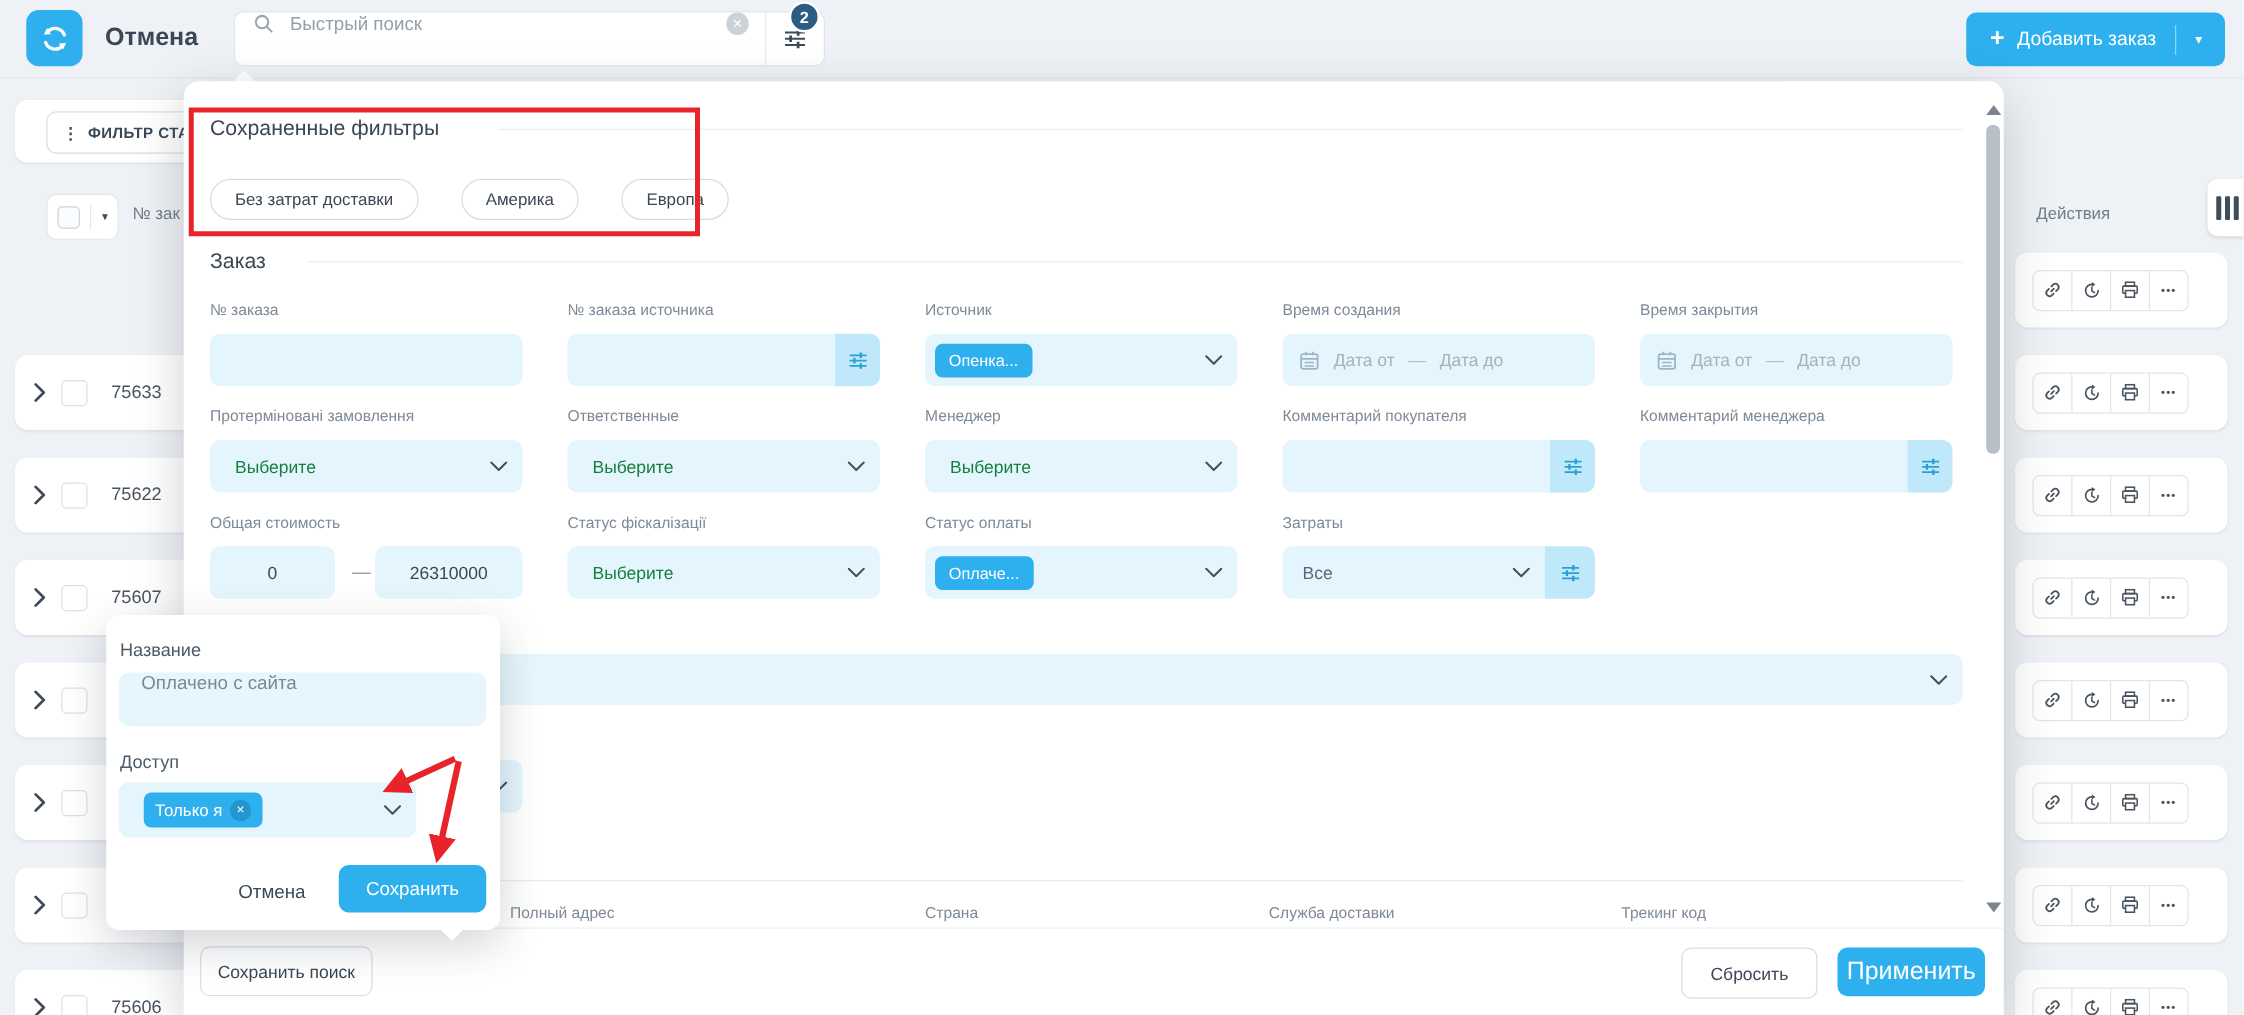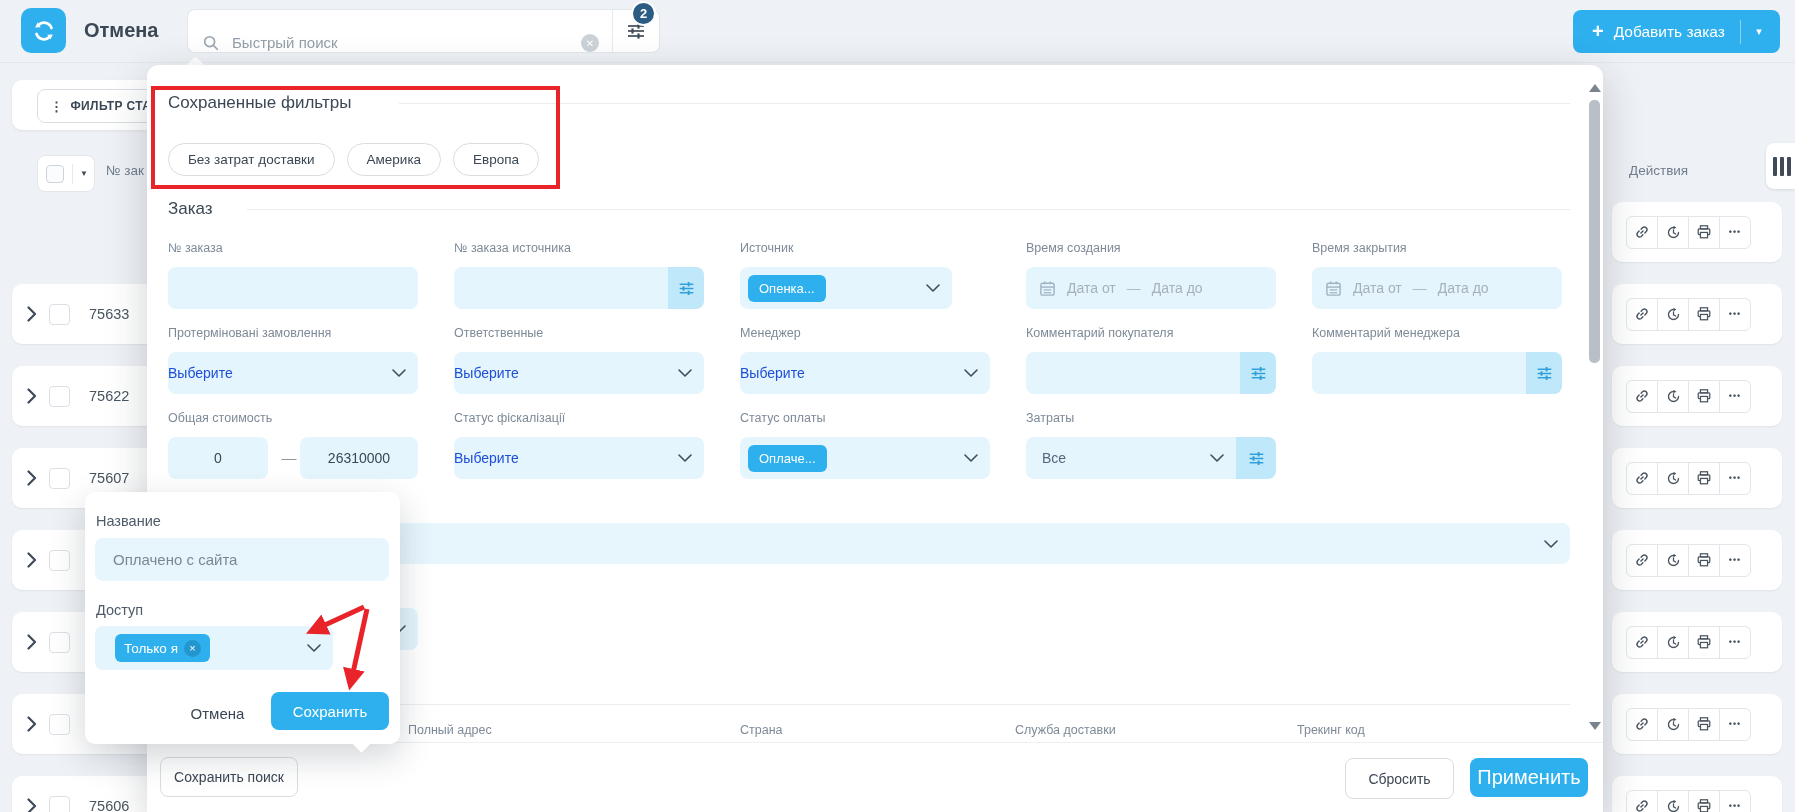--- a/index.html
+++ b/index.html
@@ -5,21 +5,21 @@
   html,body{margin:0;padding:0}
   .app{position:relative;width:1795px;height:812px;background:#eef1f5;overflow:hidden;
        font-family:"Liberation Sans",sans-serif;color:#3b4754;-webkit-font-smoothing:antialiased}
 
   
   .hdr-line{position:absolute;left:0;top:62px;width:100%;height:1px;background:#e4e8ec;z-index:1}
   .logo{position:absolute;left:21px;top:8px;width:45px;height:45px;border-radius:10px;
         background:var(--primary,#2eb0ee);display:flex;align-items:center;justify-content:center;color:#fff;z-index:2}
   .page-title{position:absolute;left:84px;top:19px;font-size:20px;font-weight:bold;z-index:2}
   .search-wrap{position:absolute;left:187px;top:9px;width:473px;height:44px;background:#fff;
-        border:1px solid #e2e6ea;border-radius:8px;display:flex;align-items:flex-end;z-index:2;box-sizing:border-box}
+        border:1px solid #e2e6ea;border-radius:8px;display:flex;align-items:flex-start;z-index:2;box-sizing:border-box}
   .search-ic{margin-left:14px;color:#9aa5b0;display:flex}
   .search-input{flex:1;border:none;outline:none;background:transparent;font-size:15px;color:#93a0ac;
         margin-left:10px;font-family:"Liberation Sans",sans-serif}
   .clear-btn{width:18px;height:18px;border-radius:50%;background:#ccd2d8;color:#fff;font-size:10px;
         display:flex;align-items:center;justify-content:center;margin-right:13px;cursor:pointer}
   .filter-btn{width:46px;height:100%;border-left:1px solid #e8ebee;display:flex;align-items:center;
         justify-content:center;color:#3f4b58;cursor:pointer}
   .badge{position:absolute;left:631px;top:1px;width:25px;height:25px;border-radius:50%;background:var(--badge,#2b5c84);
         border:2px solid #fff;color:#fff;font-size:13px;font-weight:bold;display:flex;align-items:center;
         justify-content:center;z-index:5;box-sizing:border-box}
@@ -60,27 +60,27 @@
   .act-cell:first-child{border-left:none}
   .act-more{font-size:9px;font-weight:bold;letter-spacing:1px}
 
   
   .panel{position:absolute;left:147px;top:65px;width:1456px;height:747px;background:#fff;
         border-radius:12px 12px 0 0;box-shadow:0 12px 40px rgba(35,45,60,.22);z-index:3}
   .panel-caret{position:absolute;left:189px;top:59px;width:13px;height:13px;background:#fff;
         transform:rotate(45deg);border-radius:2px;z-index:3}
   .sec-title{position:absolute;font-size:17px;color:#3b4754}
   .sec-line{position:absolute;height:1px;background:#eaedf0}
-  .chips-row{position:absolute;left:21px;top:78px;display:flex;gap:12px}
+  .chips-row{position:absolute;left:21px;top:78px;display:flex;gap:34px}
   .sv-chip{height:31px;border:1px solid #d8dde2;border-radius:17px;padding:0 19px;font-size:13.5px;
         display:flex;align-items:center;color:#3b4754;background:#fff;cursor:pointer}
   .flabel{position:absolute;font-size:12.5px;color:#7e8a97;white-space:nowrap}
   .fld{position:absolute;height:42px;border-radius:8px;background:#e4f5fd;display:flex;align-items:center;
         box-sizing:border-box;cursor:pointer}
-  .ph{color:#1d4ed8;font-size:14px;margin-left:0}
+  .ph{color:#15803d;font-size:14px;margin-left:20px}
   .val{color:#56677a;font-size:14px;margin-left:16px}
   .chip{background:var(--primary,#2eb0ee);color:#fff;font-size:13px;height:27px;border-radius:6px;
         display:flex;align-items:center;padding:0 11px;margin-left:8px;white-space:nowrap}
   .chev{margin-left:auto;margin-right:12px;color:#42505e;display:flex}
   .fbtn{width:36px;height:42px;background:#bfe8fa;border-radius:0 8px 8px 0;display:flex;align-items:center;
         justify-content:center;color:#2d9fd8;cursor:pointer;flex:none}
   .inp-left{border-radius:8px 0 0 8px}
   .cal{margin-left:13px;color:#9fb4c2;display:flex}
   .dtxt{color:#a7b1bb;font-size:14px;margin-left:11px}
   .dash{color:#b4bdc6;font-size:14px;margin-left:11px}
@@ -100,21 +100,21 @@
         border-right:6px solid transparent;border-bottom:8px solid #7b848e;z-index:4;cursor:pointer}
   .sb-down{position:absolute;left:1589px;top:722px;width:0;height:0;border-left:6px solid transparent;
         border-right:6px solid transparent;border-top:8px solid #7b848e;z-index:4;cursor:pointer}
 
   
   .popup{position:absolute;left:85px;top:492px;width:315px;height:252px;background:#fff;border-radius:10px;
         box-shadow:0 12px 35px rgba(30,40,55,.2);z-index:6}
   .popup-caret{position:absolute;left:270px;bottom:-6px;width:13px;height:13px;background:#fff;transform:rotate(45deg)}
   .pp-label{position:absolute;font-size:14.5px;color:#4d5a67}
   .pp-input{position:absolute;left:10px;top:46px;width:294px;height:43px;background:#e7f6fd;border-radius:8px;
-        display:flex;align-items:center;box-sizing:border-box;cursor:text}
+        display:flex;box-sizing:border-box;cursor:text}
   .pp-input span{margin-left:18px;font-size:15px;color:#7b8894}
   .pp-select{position:absolute;left:10px;top:134px;width:238px;height:44px;background:#e4f5fd;border-radius:8px;
         display:flex;align-items:center;box-sizing:border-box;cursor:pointer}
   .pp-chip{background:var(--primary,#2eb0ee);color:#fff;font-size:13.5px;height:28px;border-radius:6px;
         display:flex;align-items:center;padding:0 9px;margin-left:20px;gap:6px}
   .pp-chip-x{width:17px;height:17px;border-radius:50%;background:rgba(0,60,95,.22);display:flex;align-items:center;
         justify-content:center;font-size:11px;cursor:pointer}
   .pp-cancel{position:absolute;left:95px;top:204px;width:75px;height:34px;font-size:15px;color:#3b4754;
         display:flex;align-items:center;justify-content:center;cursor:pointer}
   .pp-save{position:absolute;left:186px;top:200px;width:118px;height:38px;background:var(--primary,#2eb0ee);
@@ -475,21 +475,21 @@
     <div class="flabel" style="left:879px;top:176px">Время создания</div>
     <div class="flabel" style="left:1165px;top:176px">Время закрытия</div>
 
     <div class="fld" style="left:21px;top:202px;width:250px"></div>
     <div class="fld inp-left" style="left:307px;top:202px;width:214px"></div>
     <div class="fbtn" style="position:absolute;left:521px;top:202px">
       <svg width="17" height="17">
           <use href="#i-sliders"></use>
         </svg>
     </div>
-    <div class="fld" style="left:593px;top:202px;width:212px">
+    <div class="fld" style="left:593px;top:202px;width:250px">
       <span class="chip">Опенка...</span>
       <span class="chev">
           <svg width="14" height="8">
             <use href="#i-chevdown"></use>
           </svg>
         </span>
     </div>
     <div class="fld" style="left:879px;top:202px;width:250px">
       <span class="cal">
           <svg width="17" height="17">

